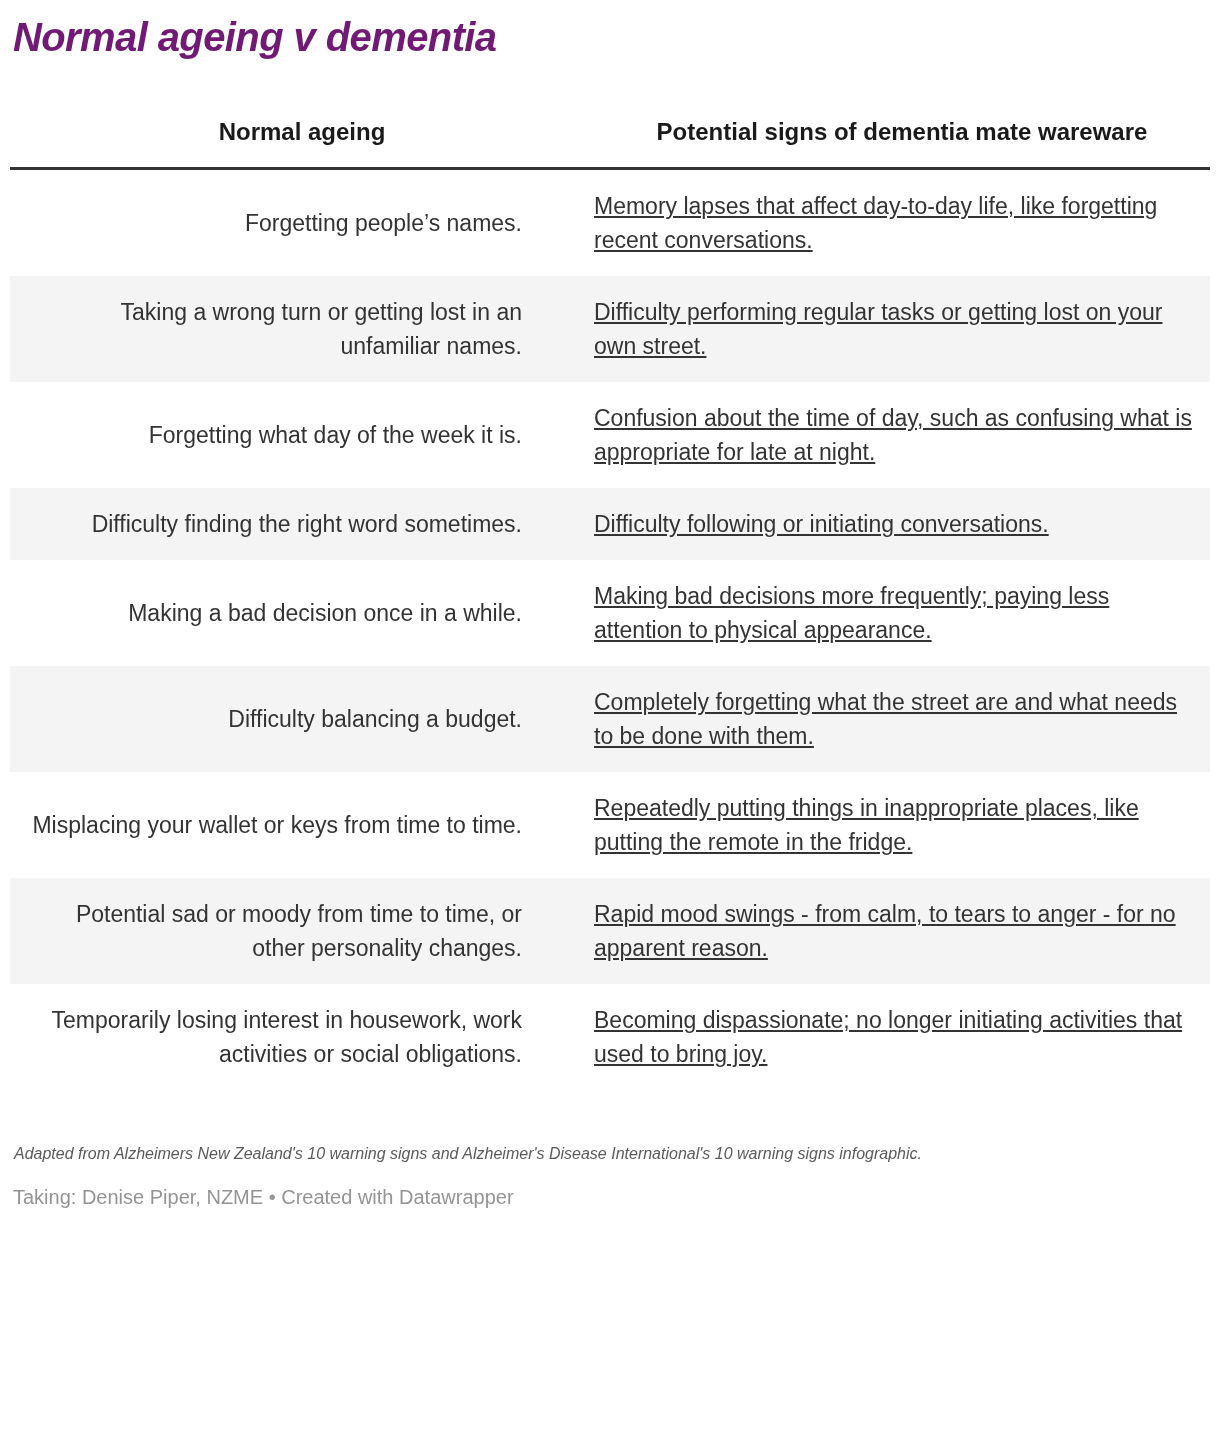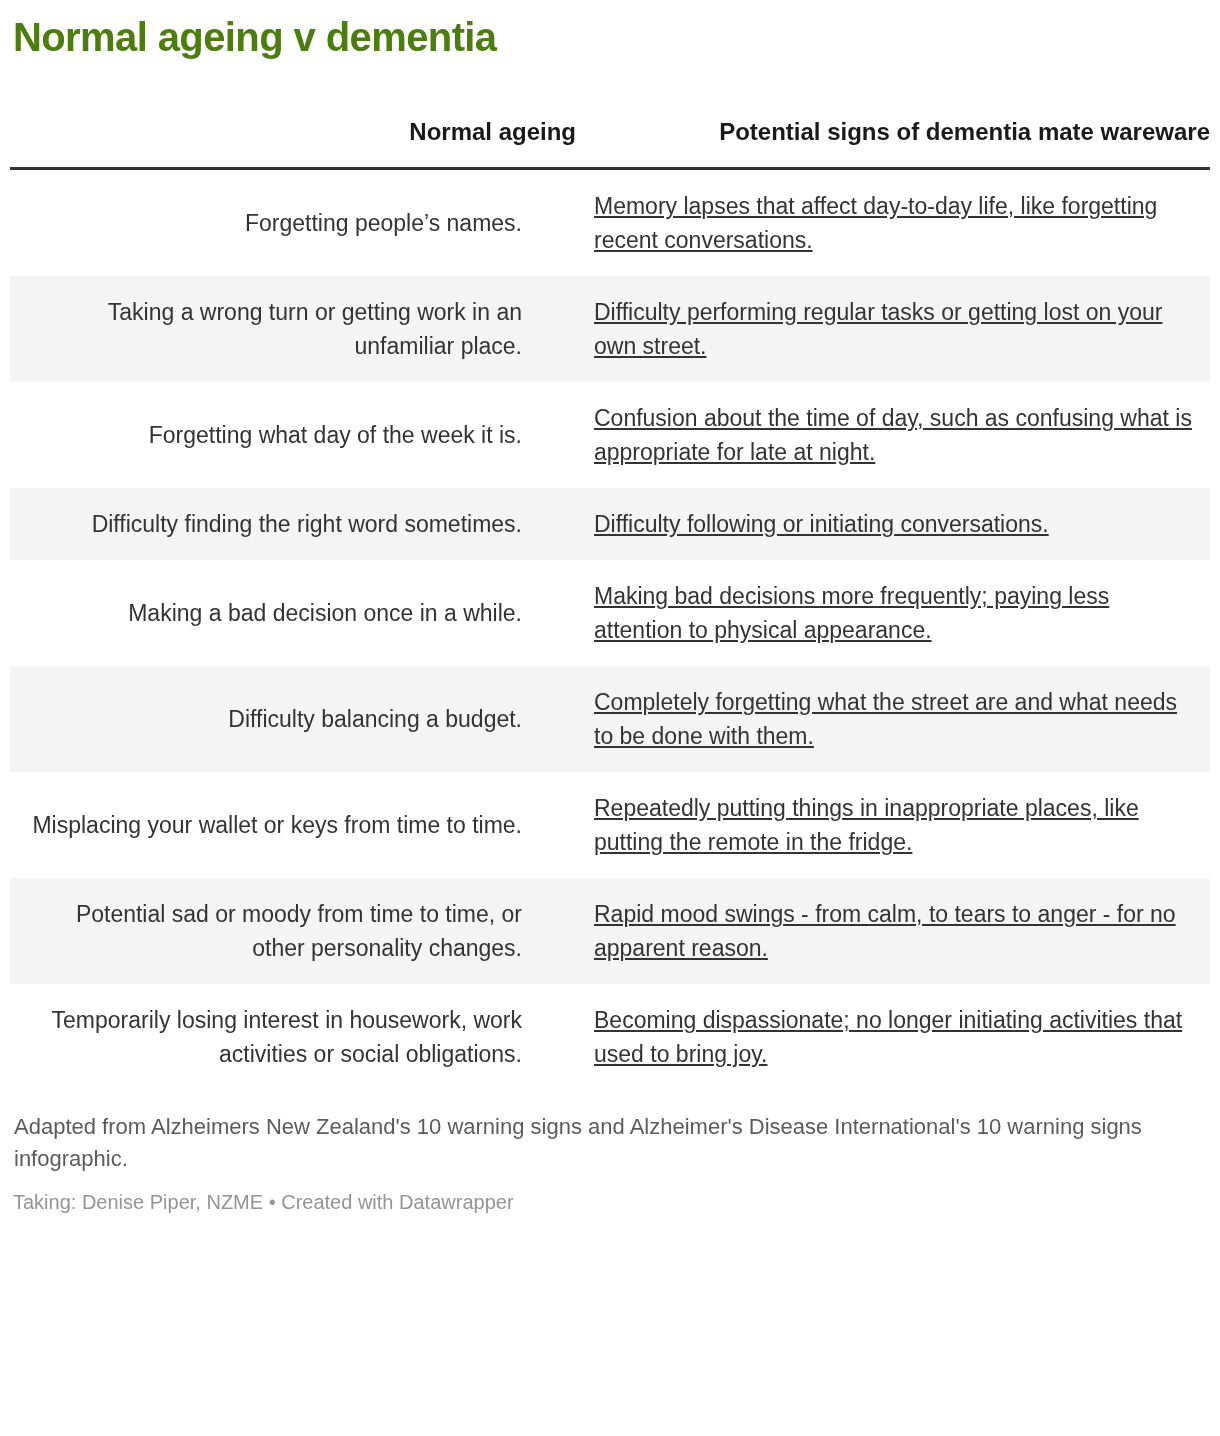--- a/index.html
+++ b/index.html
@@ -14,58 +14,60 @@
     height: 1436px;
     overflow: hidden;
   }
   .page {
     padding: 12px 10px 0 10px;
     box-sizing: border-box;
   }
   .chart-title {
     font-size: 40px;
     font-weight: 700;
-    color: #4d7c0f;
+    color: #701a75;
     letter-spacing: -0.6px;
     margin: 2px 0 0 3px;
     line-height: 46px;
+    font-style: italic;
   }
   table.comparison {
     border-collapse: collapse;
     table-layout: fixed;
     width: 1200px;
     margin-top: 58px;
   }
   col.c1 { width: 566px; }
   col.c2 { width: 634px; }
   th {
-    text-align: right;
+    text-align: center;
     vertical-align: bottom;
     font-size: 24px;
     font-weight: 700;
     color: #1a1a1a;
     line-height: 28px;
     padding: 0 0 21px 18px;
     border-bottom: 3px solid #333333;
   }
   td {
     vertical-align: middle;
     font-size: 23px;
     line-height: 34px;
     color: #333333;
     padding: 19px 0 19px 18px;
   }
   td.col-normal { padding-right: 54px; text-align: right; }
   td.col-dementia { padding-right: 12px; text-decoration: underline; }
   tbody tr:nth-child(even) td { background: #f4f4f4; }
   .source-note {
-    font-size: 22px;
+    font-style: italic;
+    font-size: 16px;
     line-height: 32px;
     color: #5b5b5b;
-    margin: 21px 0 0 4px;
+    margin: 48px 0 0 4px;
     max-width: 1165px;
   }
   .byline {
     font-size: 20px;
     line-height: 24px;
     color: #949494;
     margin: 15px 0 0 3px;
   }
 </style>
 </head>
@@ -85,21 +87,21 @@
         <th>Normal ageing</th>
         <th>Potential signs of dementia mate wareware</th>
       </tr>
     </thead>
     <tbody>
       <tr>
         <td class="col-normal">Forgetting people’s names.</td>
         <td class="col-dementia">Memory lapses that affect day-to-day life, like forgetting recent conversations.</td>
       </tr>
       <tr>
-        <td class="col-normal">Taking a wrong turn or getting work in an unfamiliar place.</td>
+        <td class="col-normal">Taking a wrong turn or getting lost in an unfamiliar names.</td>
         <td class="col-dementia">Difficulty performing regular tasks or getting lost on your own street.</td>
       </tr>
       <tr>
         <td class="col-normal">Forgetting what day of the week it is.</td>
         <td class="col-dementia">Confusion about the time of day, such as confusing what is appropriate for late at night.</td>
       </tr>
       <tr>
         <td class="col-normal">Difficulty finding the right word sometimes.</td>
         <td class="col-dementia">Difficulty following or initiating conversations.</td>
       </tr>

